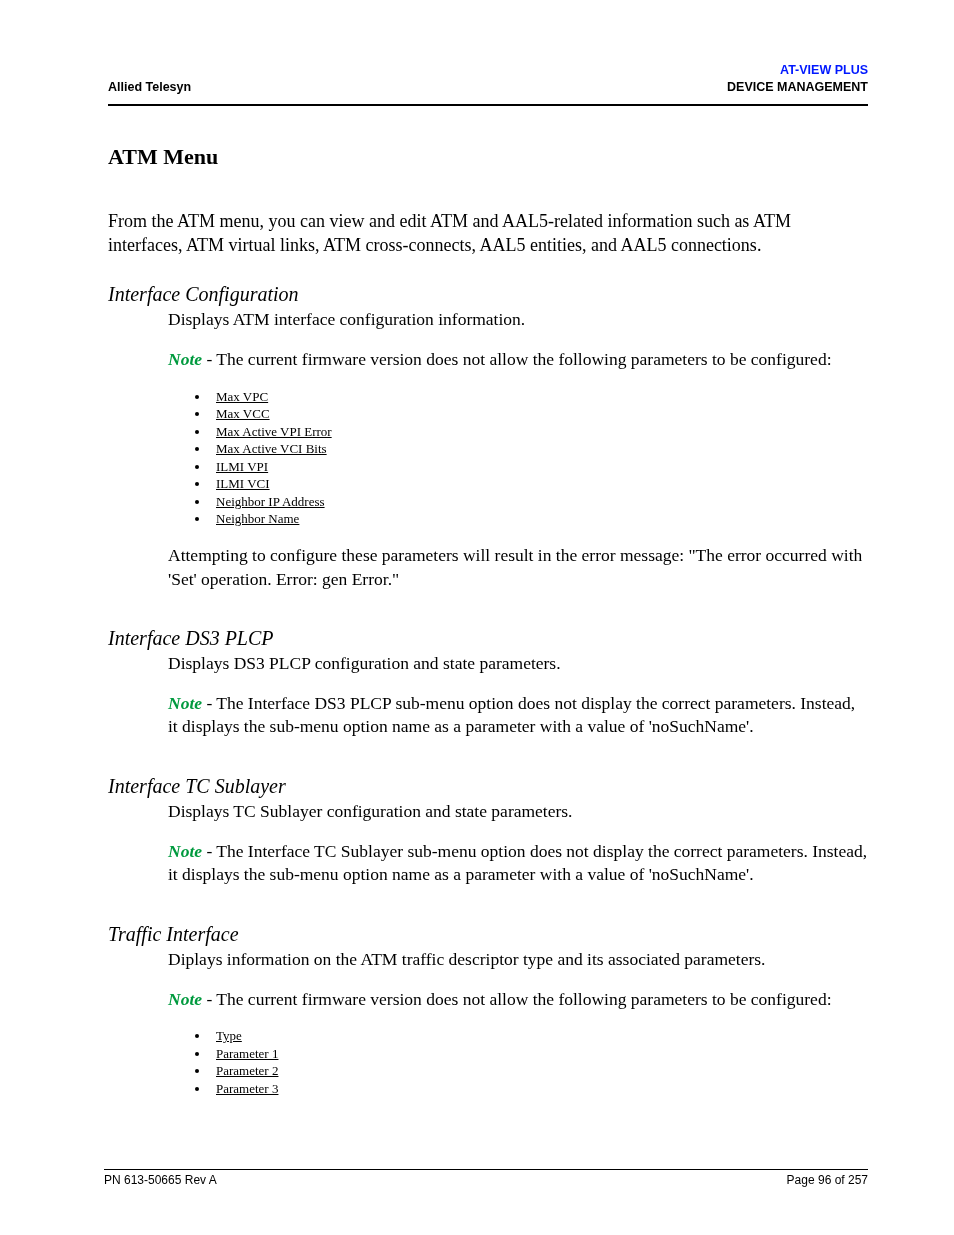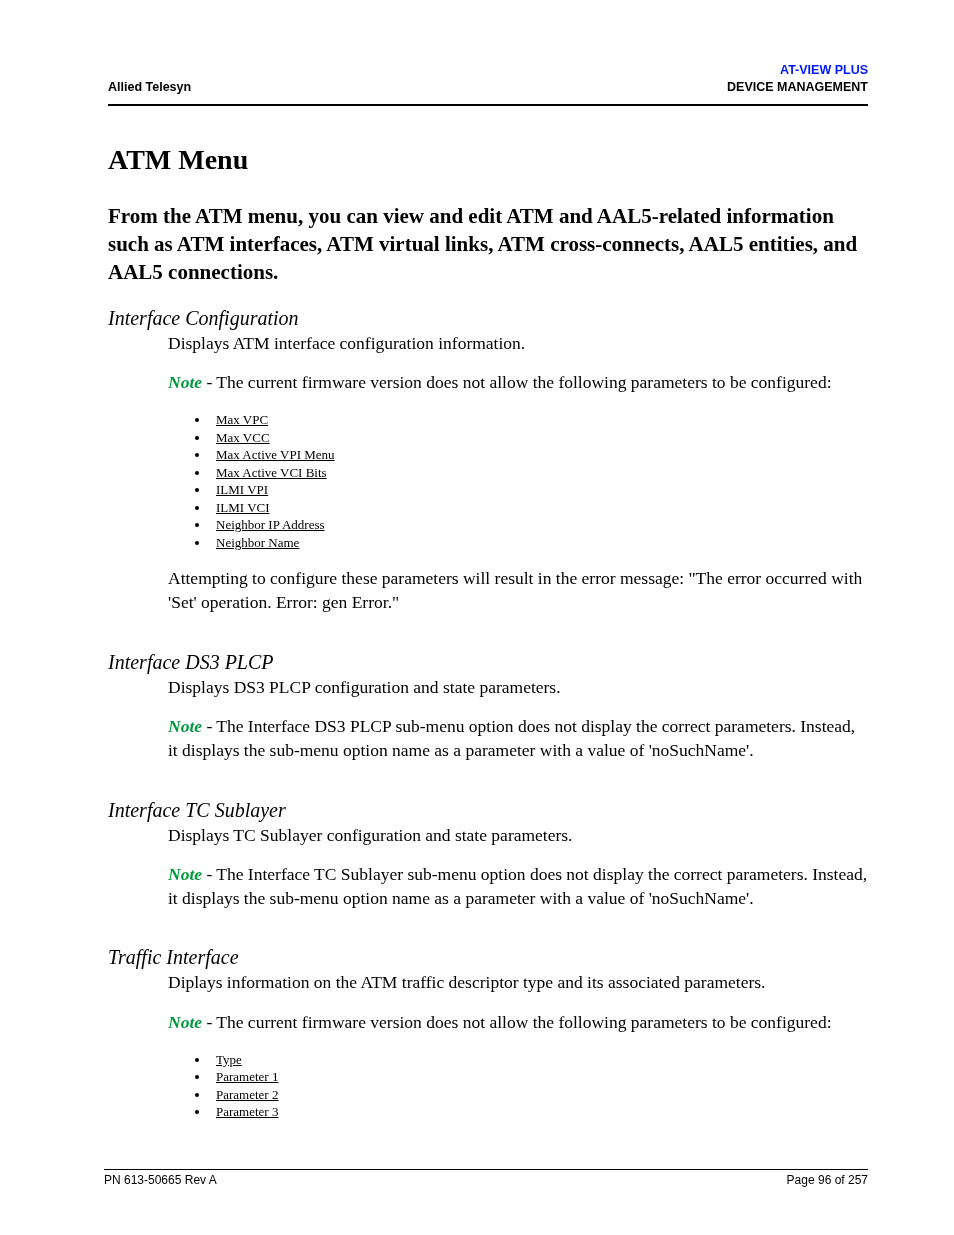--- a/index.html
+++ b/index.html
@@ -32,29 +32,28 @@
   }
   .header-right {
     text-align: right;
     line-height: 1.35;
   }
   .header-product {
     color: #0018ff;
     font-weight: bold;
   }
   .main-heading {
-    font-size: 28px;
+    font-size: 22px;
     font-weight: bold;
-    margin: 0 0 26px 0;
+    margin: 0 0 39px 0;
   }
   .intro {
-    font-size: 21px;
+    font-size: 18px;
     line-height: 1.35;
-    margin-bottom: 20px;
-    font-weight: bold;
+    margin-bottom: 26px;
   }
   .section-title {
     font-style: italic;
     font-size: 20px;
     margin: 10px 0 2px 0;
   }
   .section-body {
     font-size: 17.5px;
     margin-left: 60px;
     line-height: 1.35;
@@ -112,21 +111,21 @@
 
   <div class="intro">From the ATM menu, you can view and edit ATM and AAL5-related information such as ATM interfaces, ATM virtual links, ATM cross-connects, AAL5 entities, and AAL5 connections.</div>
 
   <div class="section-title">Interface Configuration</div>
   <div class="section-body">
     <p>Displays ATM interface configuration information.</p>
     <p><span class="note-label">Note</span><span> - The current firmware version does not allow the following parameters to be configured:</span></p>
     <ul class="params">
       <li>Max VPC</li>
       <li>Max VCC</li>
-      <li>Max Active VPI Menu</li>
+      <li>Max Active VPI Error</li>
       <li>Max Active VCI Bits</li>
       <li>ILMI VPI</li>
       <li>ILMI VCI</li>
       <li>Neighbor IP Address</li>
       <li>Neighbor Name</li>
     </ul>
     <p>Attempting to configure these parameters will result in the error message: "The error occurred with 'Set' operation. Error: gen Error."</p>
   </div>
 
   <div class="spacer"></div>

